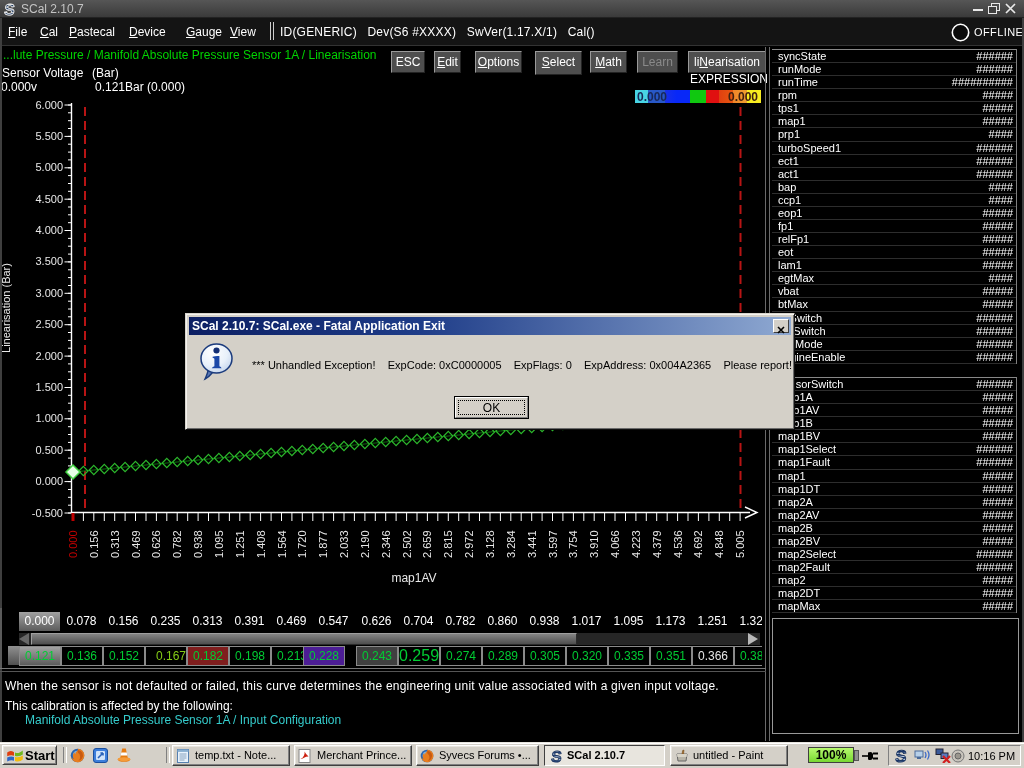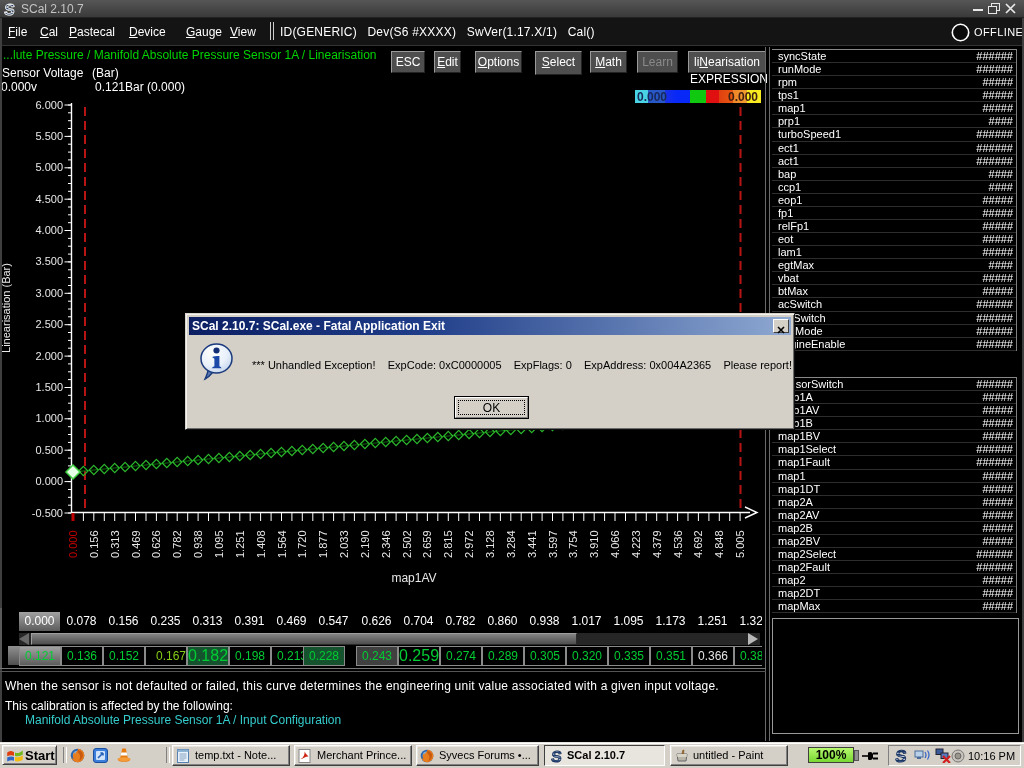--- a/index.html
+++ b/index.html
@@ -321,20 +321,24 @@
 <div style="position:absolute;left:772px;top:49px;width:244px;border-top:1px solid #888;border-right:1px solid #808080;">
 <div class="prow">
       <span class="pn">syncState</span>
       <span class="pv">######</span>
     </div>
 <div class="prow">
       <span class="pn">runMode</span>
       <span class="pv">######</span>
     </div>
 <div class="prow">
+      <span class="pn">runTime</span>
+      <span class="pv">##########</span>
+    </div>
+<div class="prow">
       <span class="pn">rpm</span>
       <span class="pv">#####</span>
     </div>
 <div class="prow">
       <span class="pn">tps1</span>
       <span class="pv">#####</span>
     </div>
 <div class="prow">
       <span class="pn">map1</span>
       <span class="pv">#####</span>
@@ -508,24 +512,24 @@
 <div style="position:absolute;left:734px;top:7px;width:41px;height:19px;color:#fff;font-size:12px;text-align:center;line-height:19px;">1.329</div>
 <div style="position:absolute;left:19px;top:28px;width:741px;height:12px;background:#262626;"></div>
 <div style="position:absolute;left:19px;top:28px;width:0;height:0;border-top:6px solid transparent;border-bottom:6px solid transparent;border-right:10px solid #686868;"></div>
 <div style="position:absolute;left:31px;top:28px;width:546px;height:12px;background:linear-gradient(#848484,#4e4e4e);border:1px solid;border-color:#9e9e9e #2a2a2a #2a2a2a #9e9e9e;box-sizing:border-box;"></div>
 <div style="position:absolute;left:748px;top:28px;width:0;height:0;border-top:6px solid transparent;border-bottom:6px solid transparent;border-left:10px solid #b8b8b8;"></div>
 <div style="position:absolute;left:8px;top:41px;width:11px;height:19px;background:linear-gradient(#909090,#505050);"></div>
 <div style="position:absolute;left:19px;top:41px;width:40px;height:18px;background:linear-gradient(#a2a2a2,#5c5c5c);border:1px solid #8a8a8a;color:#00cc33;font-size:12px;text-align:center;line-height:18px;">0.121</div>
 <div style="position:absolute;left:61px;top:41px;width:40px;height:18px;background:#000;border:1px solid #8a8a8a;color:#00cc33;font-size:12px;text-align:center;line-height:18px;">0.136</div>
 <div style="position:absolute;left:103px;top:41px;width:40px;height:18px;background:#000;border:1px solid #8a8a8a;color:#00cc33;font-size:12px;text-align:center;line-height:18px;">0.152</div>
 <div style="position:absolute;left:145px;top:41px;width:40px;height:18px;background:#000;border:1px solid #8a8a8a;color:#84cc16;font-size:12px;text-align:right;line-height:18px;">0.167</div>
-<div style="position:absolute;left:187px;top:41px;width:40px;height:18px;background:#14532d;border:1px solid #8a8a8a;color:#00cc33;font-size:16px;text-align:center;line-height:18px;">0.182</div>
+<div style="position:absolute;left:187px;top:41px;width:40px;height:18px;background:#7f1d1d;border:1px solid #8a8a8a;color:#00cc33;font-size:12px;text-align:center;line-height:18px;">0.182</div>
 <div style="position:absolute;left:229px;top:41px;width:40px;height:18px;background:#000;border:1px solid #8a8a8a;color:#00cc33;font-size:12px;text-align:center;line-height:18px;">0.198</div>
 <div style="position:absolute;left:271px;top:41px;width:40px;height:18px;background:#000;border:1px solid #8a8a8a;color:#00cc33;font-size:12px;text-align:center;line-height:18px;">0.213</div>
-<div style="position:absolute;left:303px;top:41px;width:40px;height:18px;background:#14532d;border:1px solid #8a8a8a;color:#00cc33;font-size:12px;text-align:center;line-height:18px;">0.228</div>
+<div style="position:absolute;left:303px;top:41px;width:40px;height:18px;background:#4c1d95;border:1px solid #8a8a8a;color:#00cc33;font-size:12px;text-align:center;line-height:18px;">0.228</div>
 <div style="position:absolute;left:356px;top:41px;width:40px;height:18px;background:#404040;border:1px solid #8a8a8a;color:#00cc33;font-size:12px;text-align:center;line-height:18px;">0.243</div>
 <div style="position:absolute;left:398px;top:41px;width:40px;height:18px;background:#000;border:1px solid #8a8a8a;color:#00cc33;font-size:16px;text-align:center;line-height:18px;">0.259</div>
 <div style="position:absolute;left:440px;top:41px;width:40px;height:18px;background:#000;border:1px solid #8a8a8a;color:#00cc33;font-size:12px;text-align:center;line-height:18px;">0.274</div>
 <div style="position:absolute;left:482px;top:41px;width:40px;height:18px;background:#000;border:1px solid #8a8a8a;color:#00cc33;font-size:12px;text-align:center;line-height:18px;">0.289</div>
 <div style="position:absolute;left:524px;top:41px;width:40px;height:18px;background:#000;border:1px solid #8a8a8a;color:#00cc33;font-size:12px;text-align:center;line-height:18px;">0.305</div>
 <div style="position:absolute;left:566px;top:41px;width:40px;height:18px;background:#000;border:1px solid #8a8a8a;color:#00cc33;font-size:12px;text-align:center;line-height:18px;">0.320</div>
 <div style="position:absolute;left:608px;top:41px;width:40px;height:18px;background:#000;border:1px solid #8a8a8a;color:#00cc33;font-size:12px;text-align:center;line-height:18px;">0.335</div>
 <div style="position:absolute;left:650px;top:41px;width:40px;height:18px;background:#000;border:1px solid #8a8a8a;color:#00cc33;font-size:12px;text-align:center;line-height:18px;">0.351</div>
 <div style="position:absolute;left:692px;top:41px;width:40px;height:18px;background:#000;border:1px solid #8a8a8a;color:#e5e5e5;font-size:12px;text-align:center;line-height:18px;">0.366</div>
 <div style="position:absolute;left:734px;top:41px;width:40px;height:18px;background:#000;border:1px solid #8a8a8a;color:#00cc33;font-size:12px;text-align:center;line-height:18px;">0.381</div>

